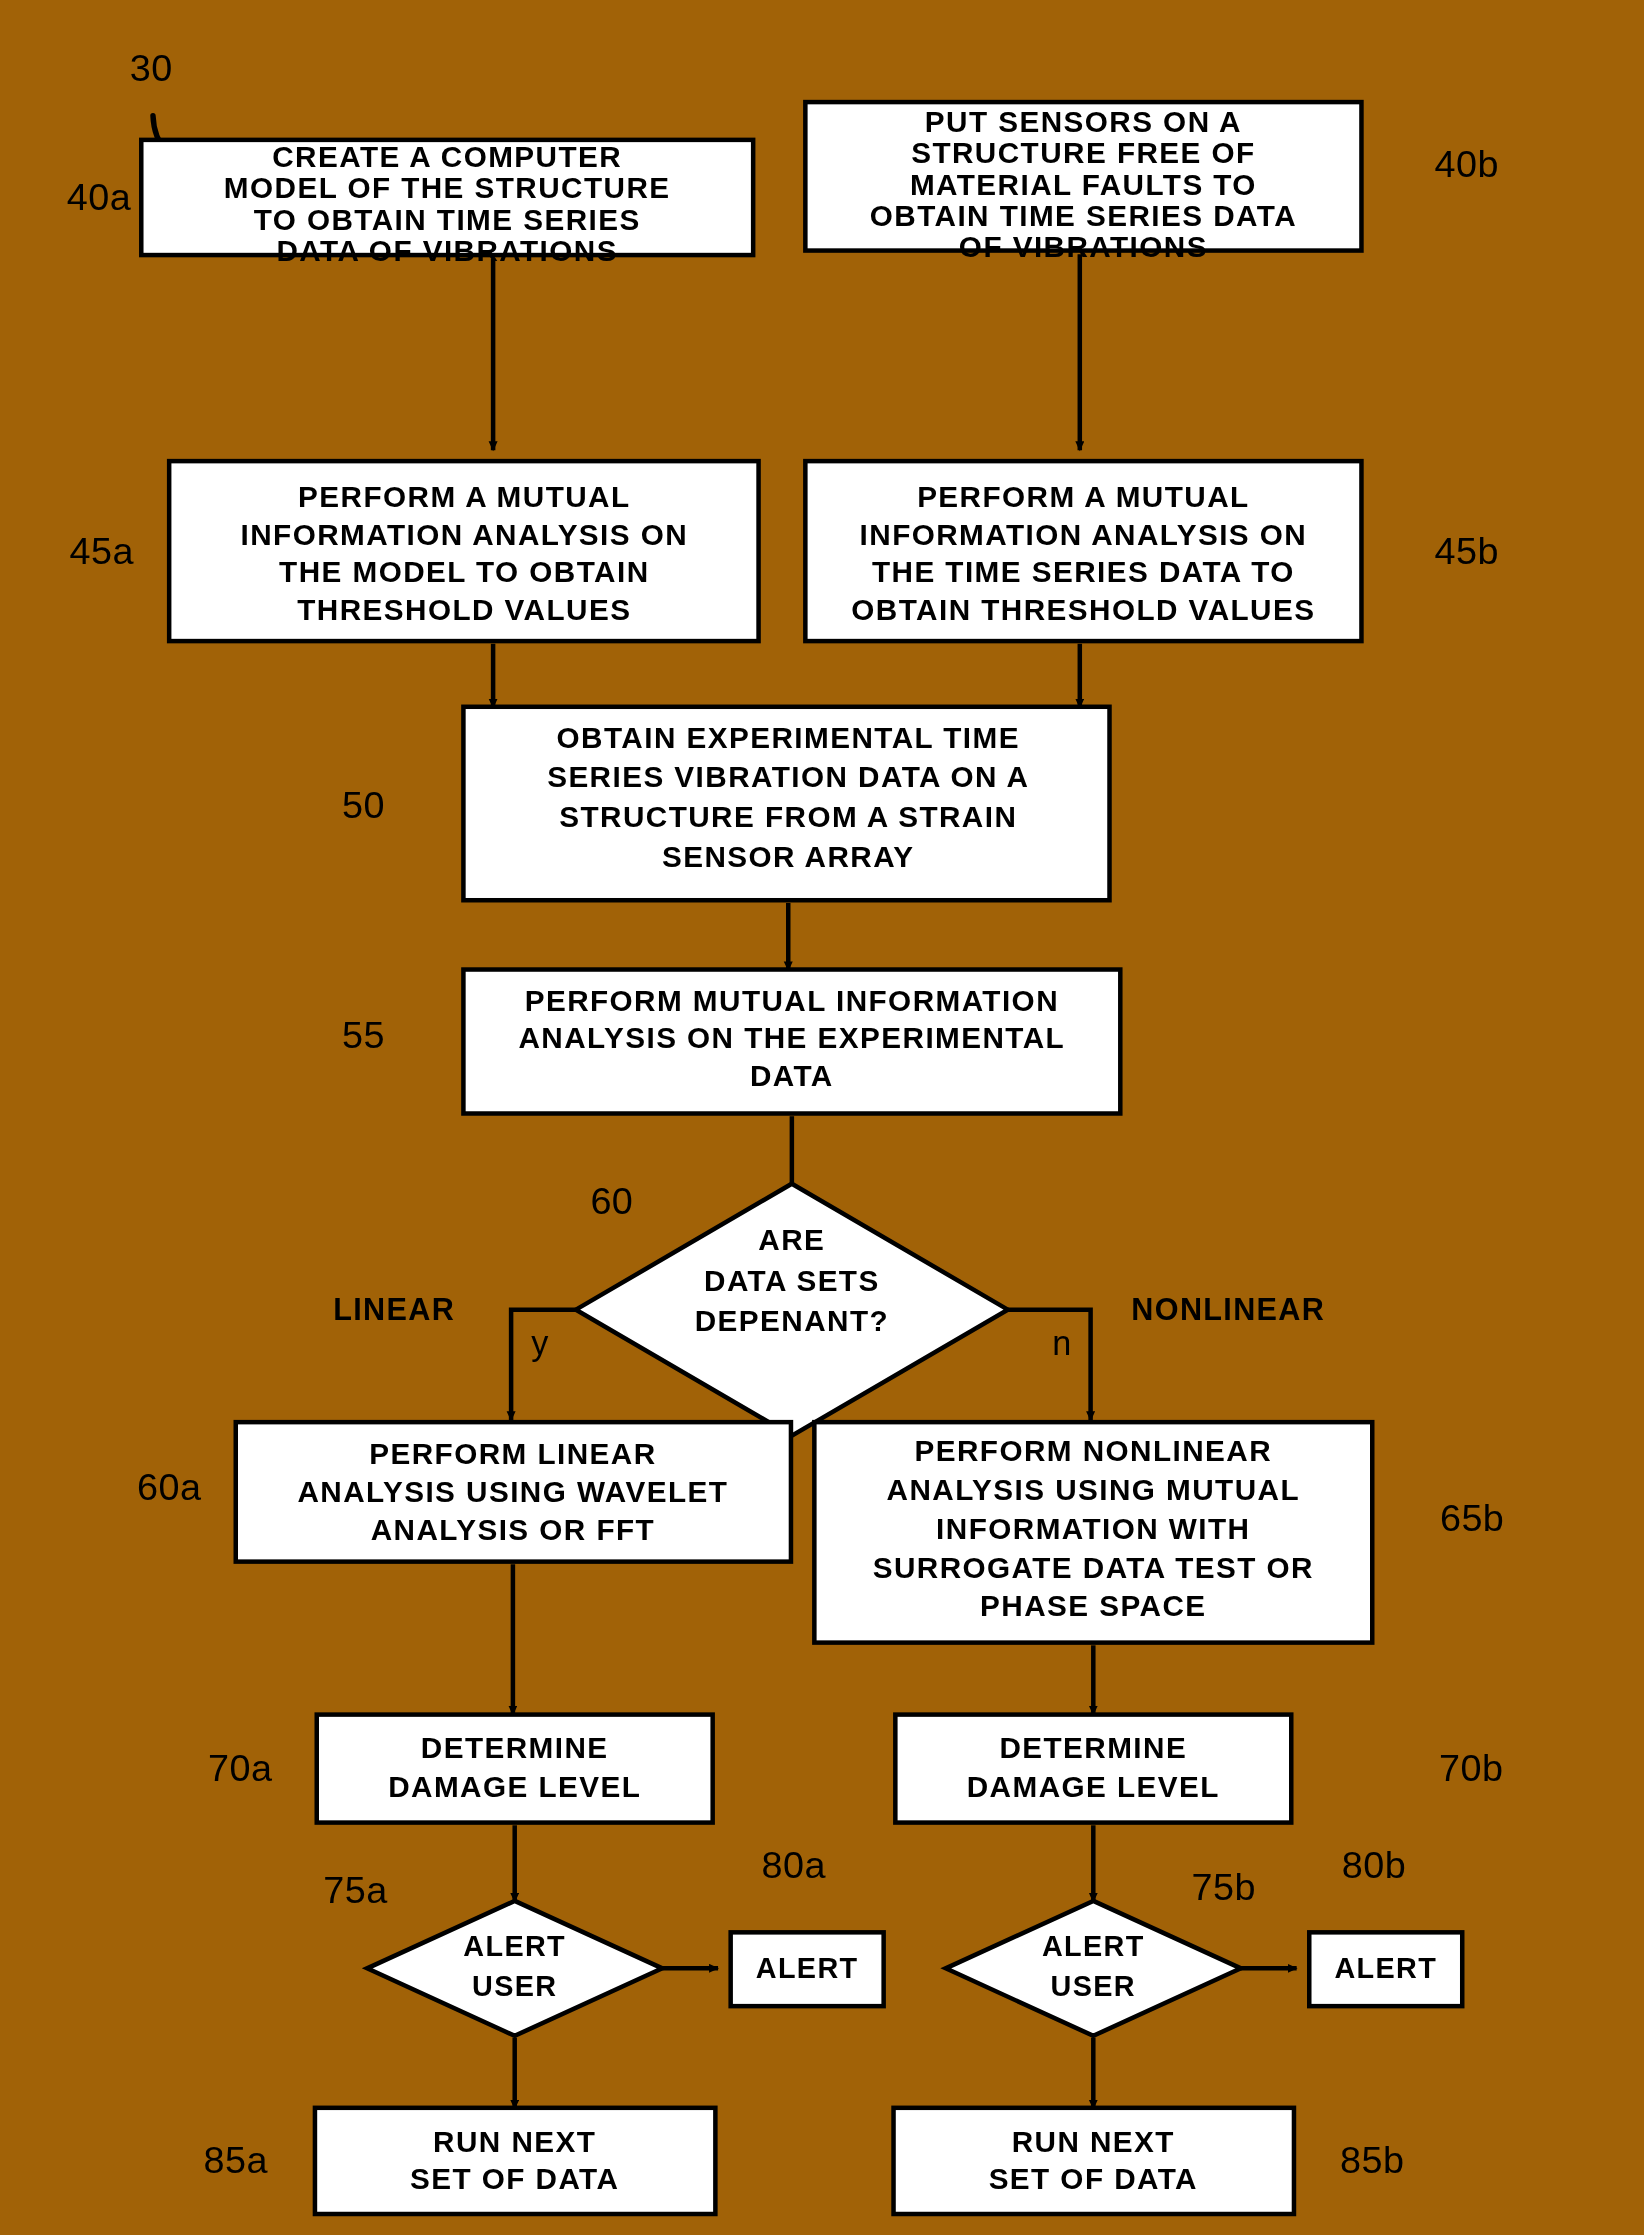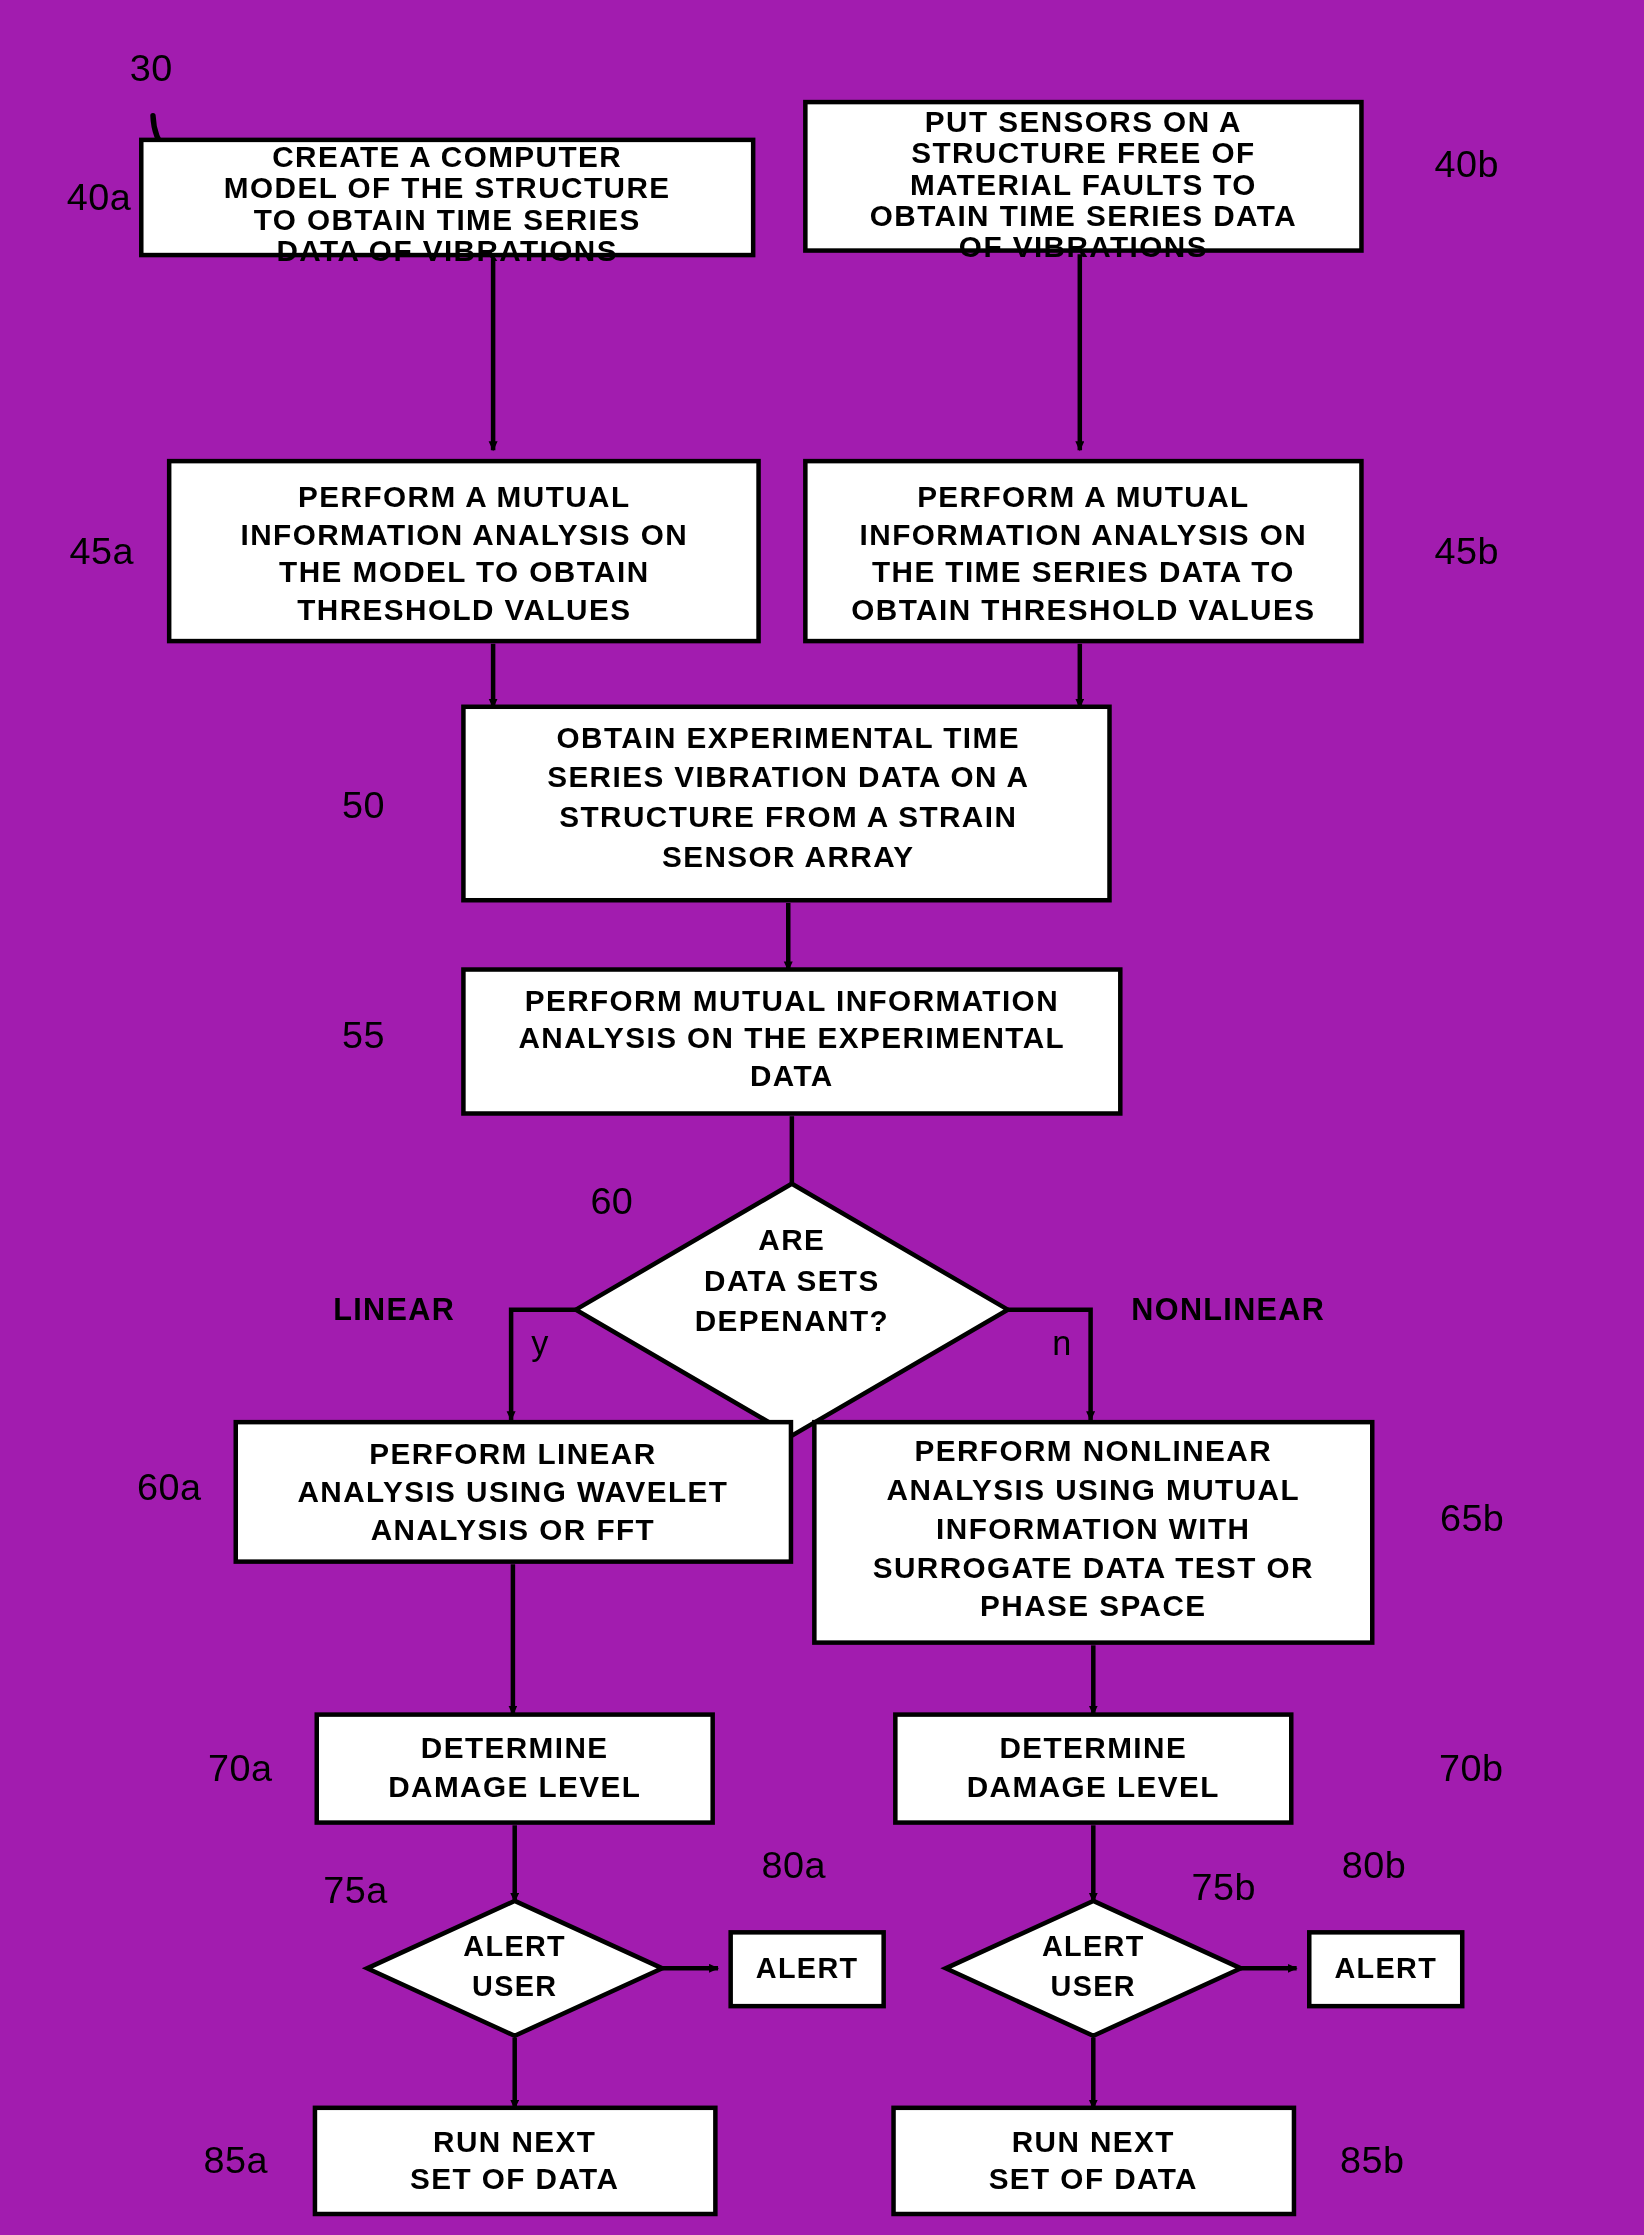--- a/index.html
+++ b/index.html
@@ -9,21 +9,21 @@
   }
   body {
     width: 1644px;
     height: 2236px;
     font-family: "Liberation Sans", sans-serif;
   }
   #figure-root {
     position: relative;
     width: 1644px;
     height: 2236px;
-    background: #a21caf;
+    background: #a16207;
     overflow: hidden;
   }
   svg.figure {
     display: block;
     width: 1644px;
     height: 2236px;
   }
   text {
     font-family: "Liberation Sans", sans-serif;
     fill: #000000;

